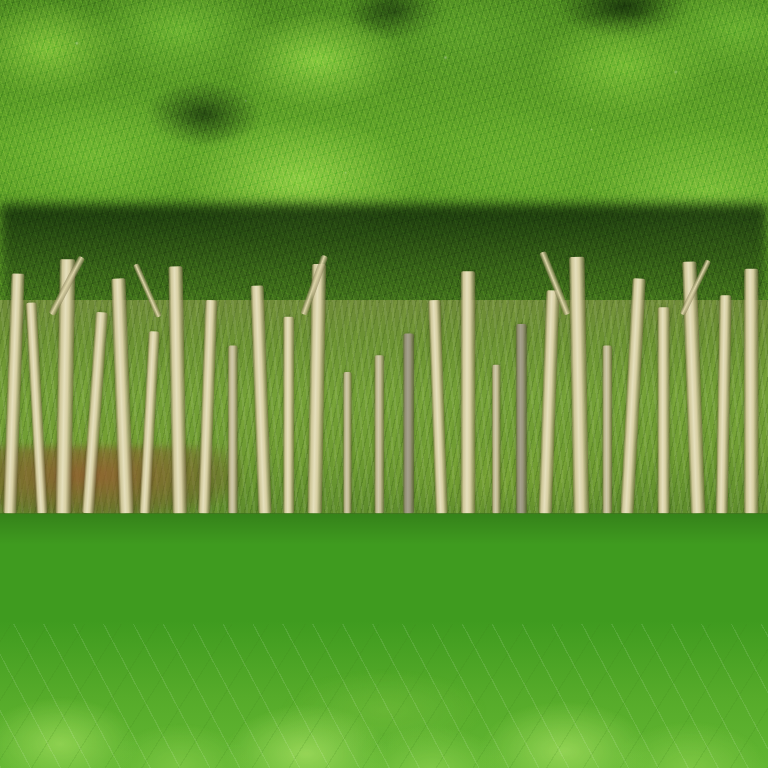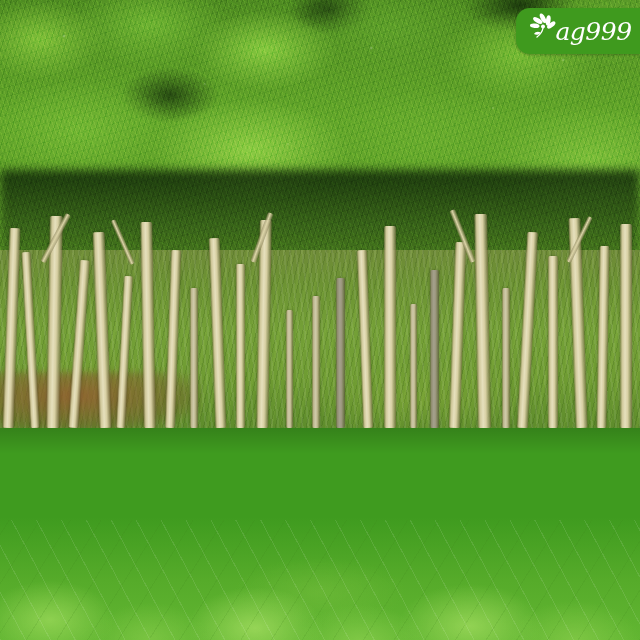--- a/index.html
+++ b/index.html
@@ -192,37 +192,20 @@
     <div class="trunk" style="left:572px;height:210px; width:12px; transform:rotate(-2deg);"></div>
     <div class="trunk" style="left:598px;height:182px; width:10px; transform:rotate(1deg);"></div>
     <div class="trunk" style="left:620px;height:204px; width:12px;"></div>
 
     <div class="branch" style="left:40px;  top:208px; width:6px; height:54px; transform:rotate(28deg);"></div>
     <div class="branch" style="left:130px; top:216px; width:5px; height:48px; transform:rotate(-24deg);"></div>
     <div class="branch" style="left:250px; top:210px; width:6px; height:52px; transform:rotate(20deg);"></div>
     <div class="branch" style="left:470px; top:206px; width:6px; height:56px; transform:rotate(-22deg);"></div>
     <div class="branch" style="left:566px; top:212px; width:5px; height:50px; transform:rotate(26deg);"></div>
 
-    <div class="logo-badge">
-      <div class="logo-inner">
-        <svg class="logo-flower" viewBox="0 0 40 40">
-          <g fill="#ffffff">
-            <ellipse cx="20" cy="7" rx="3.1" ry="7" transform="rotate(-28 20 7)"></ellipse>
-            <ellipse cx="27" cy="10" rx="3.1" ry="7" transform="rotate(8 27 10)"></ellipse>
-            <ellipse cx="31" cy="16" rx="3.0" ry="6.6" transform="rotate(52 31 16)"></ellipse>
-            <ellipse cx="13" cy="10" rx="3.1" ry="7" transform="rotate(-58 13 10)"></ellipse>
-            <ellipse cx="9" cy="17" rx="2.9" ry="6.4" transform="rotate(-84 9 17)"></ellipse>
-            <circle cx="20" cy="18" r="2.6"></circle>
-          </g>
-          <path d="M20 20 C19 26, 16 29, 12 32" stroke="#ffffff" stroke-width="1.8" fill="none" stroke-linecap="round"></path>
-          <path d="M17 26 C13 24, 10 25, 8 28 C11 30, 15 29, 17 26 Z" fill="#ffffff"></path>
-        </svg>
-        <span class="logo-text">ag999</span>
-      </div>
-    </div>
   </div>
 
   <div class="panel">
     <div class="panel-leaves"></div>
     <div class="panel-veins"></div>
     <div class="panel-top-shade"></div>
 
   </div>
 
 </div>

